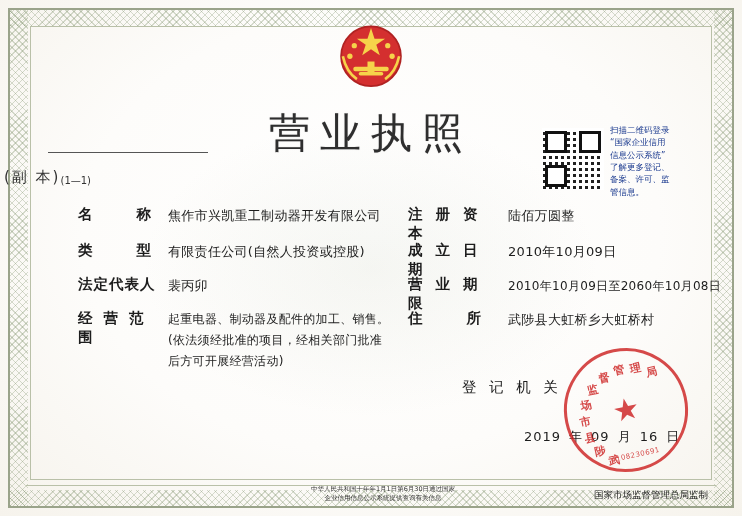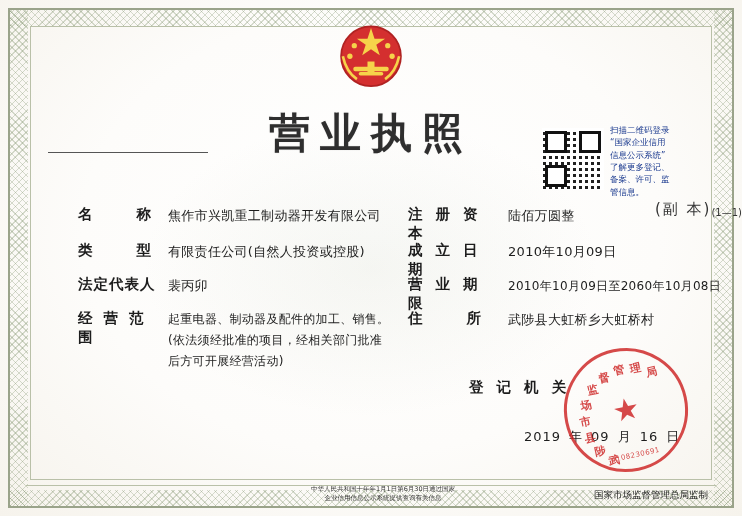--- a/index.html
+++ b/index.html
@@ -41,29 +41,28 @@
   
   .emblem{
     position:absolute;left:50%;top:14px;transform:translateX(-50%);
     width:88px;height:88px;
   }
   
   .title{
     position:absolute;left:0;right:0;top:106px;
     text-align:center;
     font-family:"DejaVu Sans","Liberation Sans",sans-serif;
-    font-size:41px;font-weight:bold;letter-spacing:10px;
+    font-size:41px;font-weight:normal;letter-spacing:10px;
     color:#2e2e2e;
     text-shadow:0 0 1px rgba(0,0,0,.25);
   }
   .subtitle{
     position:absolute;left:4px;right:0;top:168px;
-    text-align:right;font-size:15px;color:#333;
+    text-align:left;font-size:15px;color:#333;
     letter-spacing:2px;
-    margin-top:32px;
   }
   .subtitle .num{font-size:10px;vertical-align:-2px;letter-spacing:0;}
 
   
   .code-block{position:absolute;left:52px;top:134px;width:150px;text-align:center;}
   .code-label{font-size:11.5px;color:#333;letter-spacing:1px;}
   .code-value{font-size:11px;color:#222;margin-top:8px;letter-spacing:.5px;}
   .code-line{position:absolute;left:48px;top:152px;width:160px;border-top:1px solid #555;}
 
   
@@ -104,21 +103,21 @@
   
   .cl{left:78px;width:86px;}
   .cv{left:168px;}
   
   .rl{left:408px;width:96px;}
   .rv{left:508px;}
 
   
   .registrar{
     position:absolute;left:462px;top:378px;
-    font-size:14.5px;font-weight:bold;letter-spacing:4px;color:#1d1d1d;margin-left:7px;
+    font-size:14.5px;font-weight:normal;letter-spacing:4px;color:#1d1d1d;
   }
   .date-line{
     position:absolute;left:520px;top:428px;
     font-size:13px;color:#1d1d1d;letter-spacing:1px;
   }
   .date-line span{margin:0 4px;}
 
   
   .seal{
     position:absolute;right:54px;top:348px;width:118px;height:118px;

